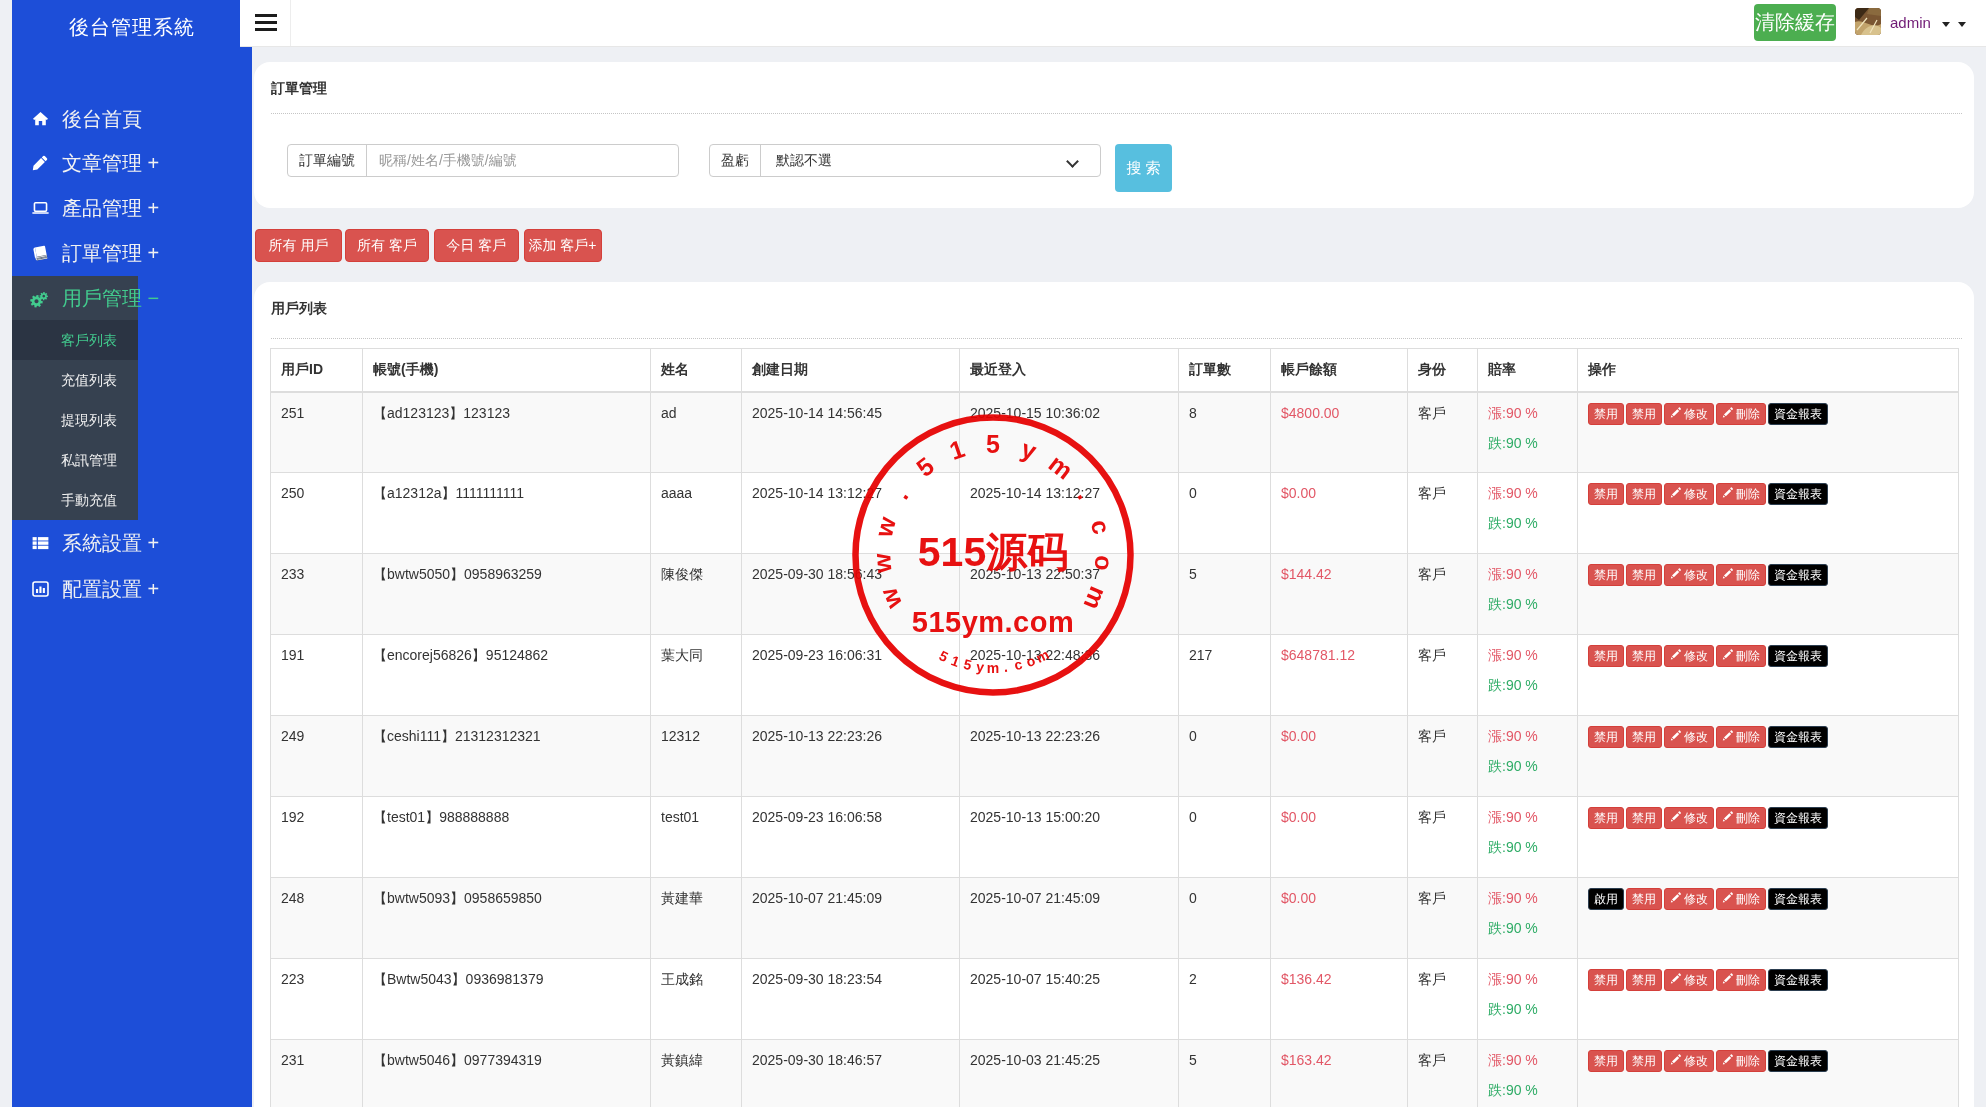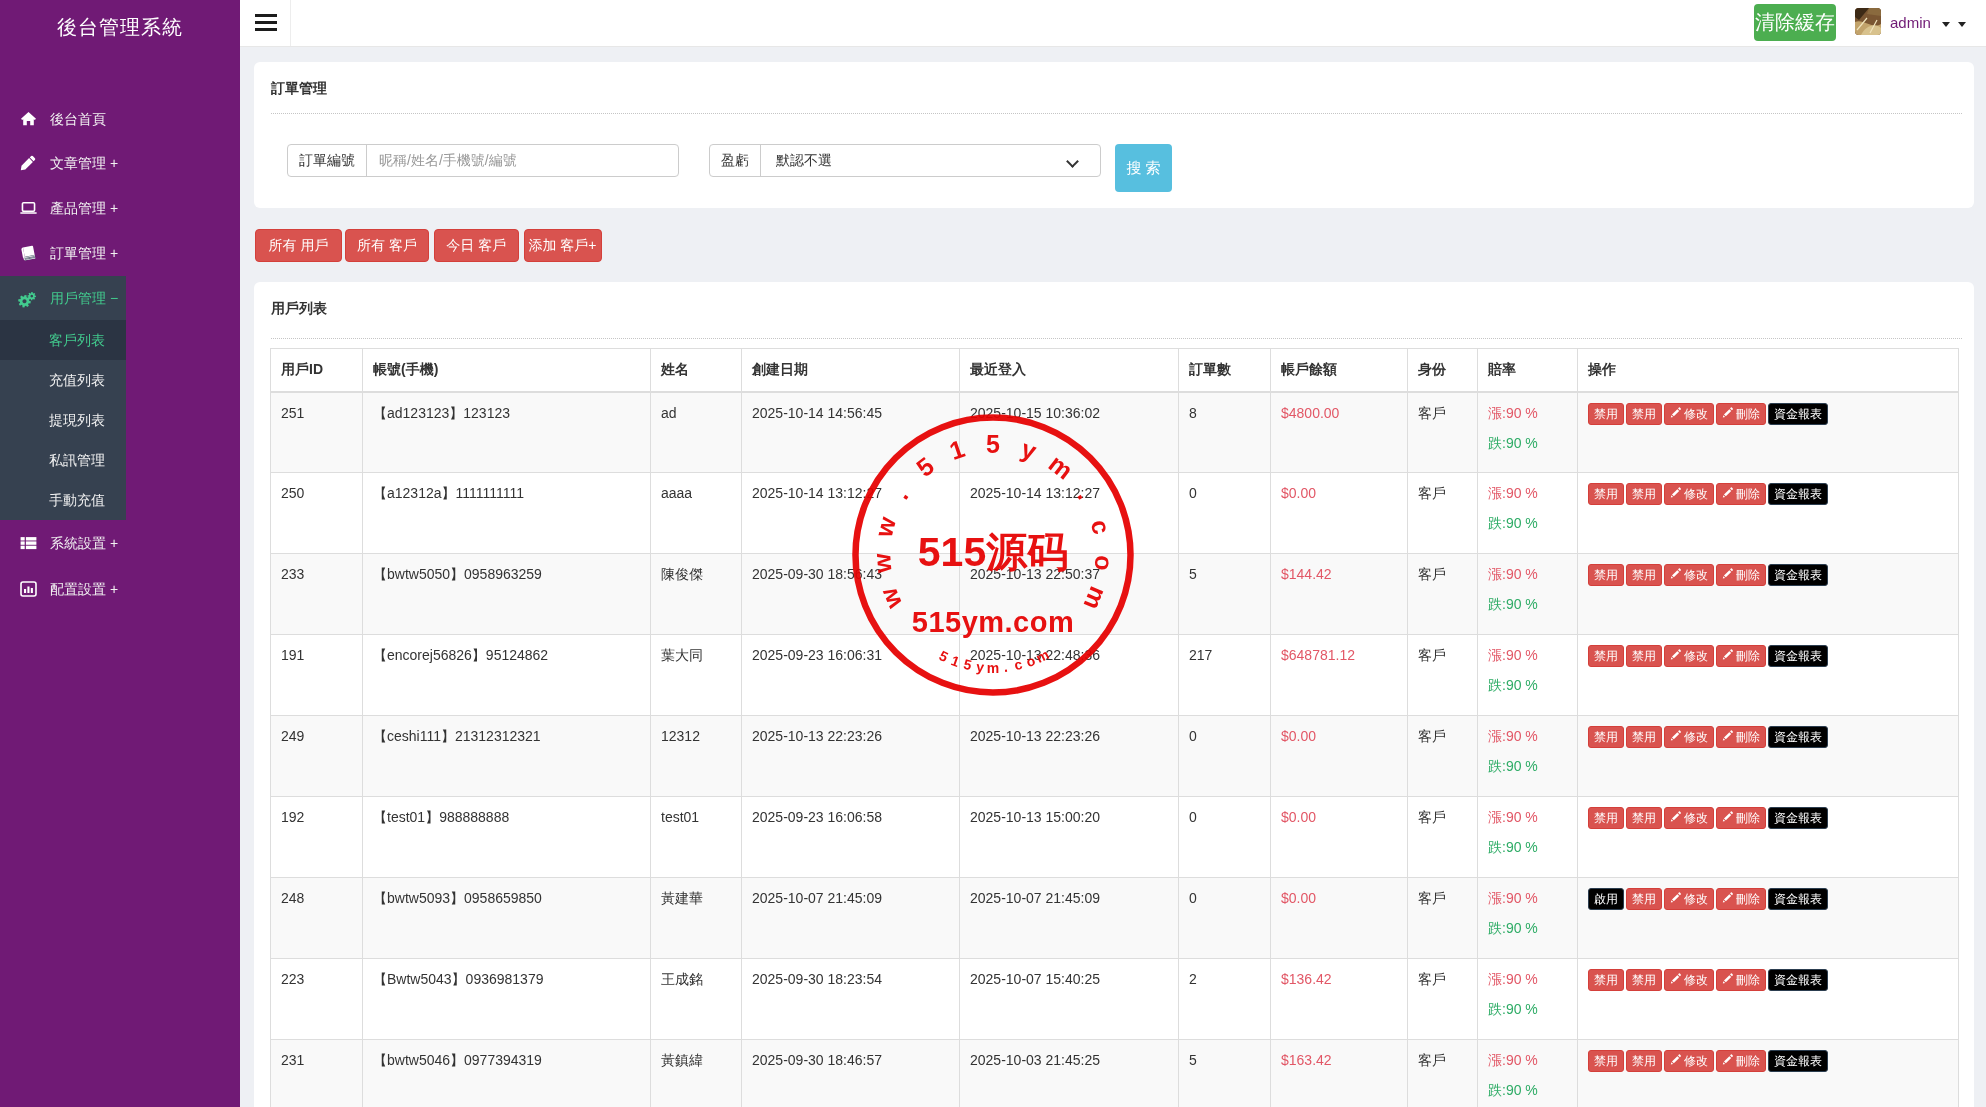--- a/index.html
+++ b/index.html
@@ -1,42 +1,42 @@
 <!DOCTYPE html>
 <html><head>
 <meta charset="utf-8">
 <style>
 * { margin:0; padding:0; box-sizing:border-box; }
 html,body { width:1986px; height:1107px; overflow:hidden; font-family:"Liberation Sans", sans-serif; }
 body { position:relative; background:#eef0f4; }
 
 
-#sidebar { position:absolute; left:0; top:0; width:240px; height:1107px; background:#701a75; }
+#sidebar { position:absolute; left:12px; top:0; width:240px; height:1107px; background:#1d4ed8; }
 #sb-title { position:absolute; left:0; top:14px; width:240px; text-align:center; color:#fff; font-size:20px; letter-spacing:1px; }
-.mi { position:absolute; left:0; width:250px; height:44px; line-height:44px; color:#f2f2f2; font-size:14px; }
+.mi { position:absolute; left:0; width:250px; height:44px; line-height:44px; color:#f2f2f2; font-size:20px; }
 .mi .ic { position:absolute; left:20px; top:0; width:17px; height:44px; display:flex; align-items:center; }
 .mi .tx { position:absolute; left:50px; top:0; }
 #grpbox { position:absolute; left:0; top:276px; width:126px; height:244px; background:#364150; }
 .smi { position:absolute; left:0; width:126px; height:40px; line-height:40px; color:#f2f2f2; font-size:14px; }
 .smi .tx { position:absolute; left:49px; top:0; }
 #smi-active { position:absolute; left:0; top:320px; width:126px; height:40px; background:#2b3443; }
 .green { color:#42cb8e !important; }
 
 
 #topbar { position:absolute; left:240px; top:0; width:1746px; height:47px; background:#fff; border-bottom:1px solid #e7e7e7; }
 #hamb { position:absolute; left:15px; top:14px; width:22px; height:19px; }
 #hamb div { height:3px; background:#1c1c1c; margin-bottom:4px; }
 #hambsep { position:absolute; left:50px; top:0; width:1px; height:46px; background:#ededed; }
 #clearbtn { position:absolute; left:1514px; top:4px; width:82px; height:37px; background:#4cae50; border-radius:4px; color:#fff; font-size:20px; text-align:center; line-height:37px; }
 #avatar { position:absolute; left:1615px; top:8px; width:26px; height:27px; border-radius:4px; overflow:hidden; background:#6b4a2e; }
 #adminname { position:absolute; left:1650px; top:0; height:47px; line-height:45px; color:#701a75; font-size:15px; }
 .caret { position:absolute; top:22px; width:0; height:0; border-left:4px solid transparent; border-right:4px solid transparent; border-top:5px solid #222; }
 
 
-.panel { position:absolute; background:#fff; border-radius:6px; }
+.panel { position:absolute; background:#fff; border-radius:16px; }
 #panel1 { left:254px; top:62px; width:1720px; height:146px; }
 #panel2 { left:254px; top:282px; width:1720px; height:846px; }
 .ptitle { position:absolute; left:17px; font-size:14px; font-weight:bold; color:#333; }
 .pdots { position:absolute; left:17px; right:12px; height:1px; border-bottom:1px dotted #c5c5c5; }
 
 
 .igroup { position:absolute; height:33px; border:1px solid #ccc; border-radius:4px; background:#fff; display:flex; }
 .iaddon { border-right:1px solid #ccc; font-size:14px; color:#333; text-align:center; line-height:31px; }
 .iph { font-size:14px; color:#999; line-height:31px; padding-left:12px;text-align:right; }
 #searchbtn { position:absolute; left:861px; top:82px; width:57px; height:48px; background:#57bfdf; border-radius:4px; color:#fff; font-size:15px; text-align:center; line-height:48px; }

